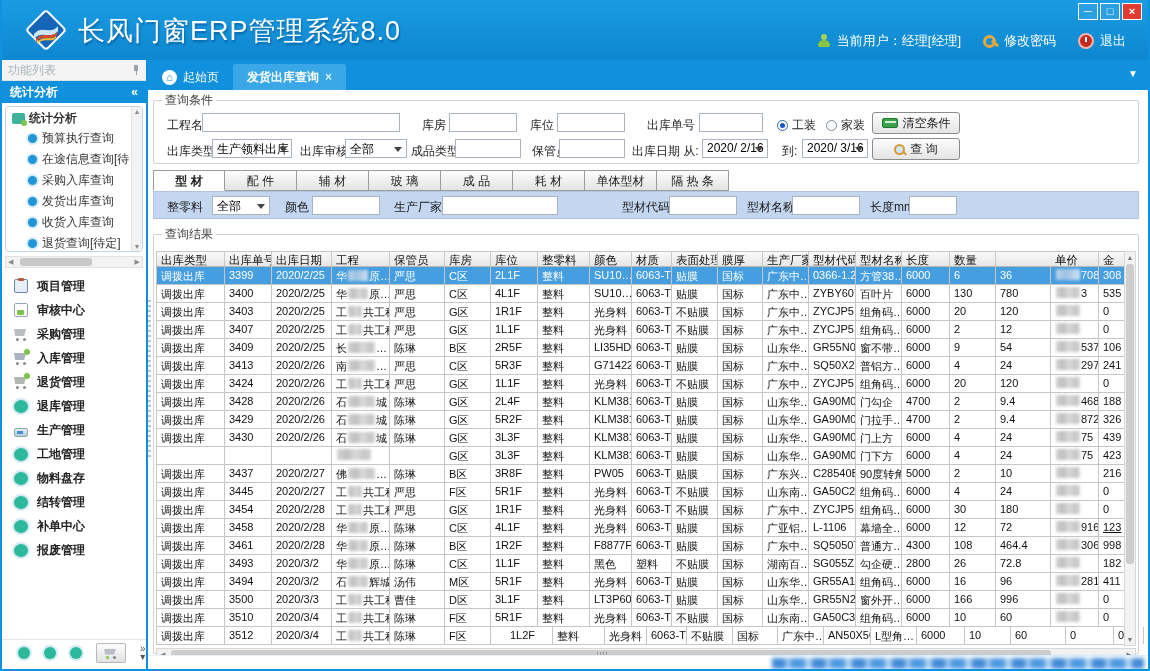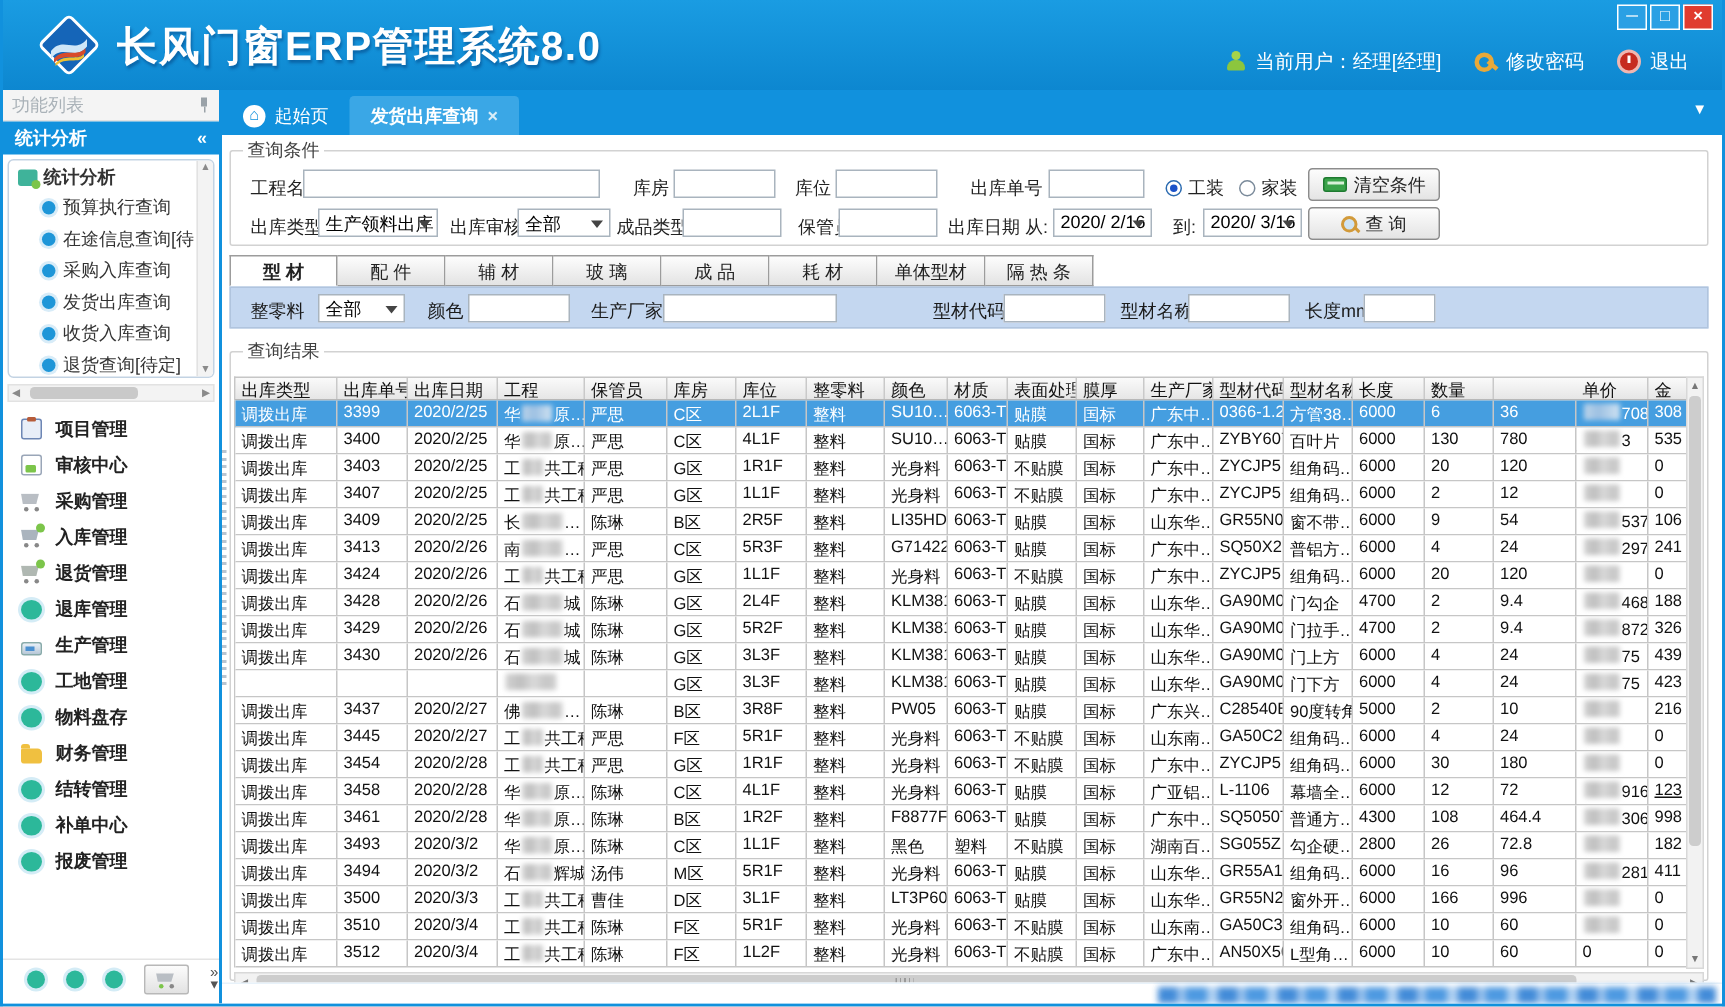--- a/index.html
+++ b/index.html
@@ -3,21 +3,21 @@
 <meta charset="utf-8">
 <style>
   html,body{margin:0;padding:0;background:#9db8c8;}
   *{box-sizing:border-box;font-family:"Liberation Sans","DejaVu Sans",sans-serif;}
   .app{position:relative;width:1150px;height:671px;background:#fff;overflow:hidden;
        border-left:2px solid #1191dd;border-right:2px solid #1191dd;border-bottom:2px solid #1191dd;}
   
   .titlebar{position:absolute;left:0;top:0;width:100%;height:60px;
             background:linear-gradient(#1a9ce2,#0d87d0);}
   .logo{position:absolute;left:22px;top:8px;width:44px;height:44px;}
-  .apptitle{position:absolute;left:76px;top:13px;font-size:27px;font-weight:bold;color:#fff;
+  .apptitle{position:absolute;left:76px;top:13px;font-size:27px;font-weight:normal;color:#fff;
             letter-spacing:1px;text-shadow:1px 2px 2px rgba(0,50,110,.45);}
   .winbtns{position:absolute;right:6px;top:3px;display:flex;gap:2px;}
   .wb{width:20px;height:17px;border:1px solid #fff;color:#fff;font-size:11px;line-height:15px;
       text-align:center;background:#2aa0e4;cursor:pointer;}
   .wb.close{background:#e03c2f;font-weight:bold;}
   .userbar{position:absolute;right:22px;top:32px;display:flex;gap:22px;align-items:center;
            color:#fff;font-size:13px;}
   .user-item{display:flex;align-items:center;gap:6px;}
   .icn{display:inline-block;position:relative;}
   .icn.person{width:14px;height:14px;}
@@ -268,24 +268,20 @@
         </div>
         <div class="menu-item">
           <span class="mi dot-icon"></span>
           <span>工地管理</span>
         </div>
         <div class="menu-item">
           <span class="mi dot-icon"></span>
           <span>物料盘存</span>
         </div>
         <div class="menu-item">
-          <span class="mi folder-icon"></span>
-          <span>财务管理</span>
-        </div>
-        <div class="menu-item">
           <span class="mi dot-icon"></span>
           <span>结转管理</span>
         </div>
         <div class="menu-item">
           <span class="mi dot-icon"></span>
           <span>补单中心</span>
         </div>
         <div class="menu-item">
           <span class="mi dot-icon"></span>
           <span>报废管理</span>
@@ -849,21 +845,21 @@
               <div class="gcell" style="width: 48px; flex: 0 0 48px;"><span class="blurbox" style="width: 24px;"></span><span></span></div>
               <div class="gcell" style="width: 30px; flex: 0 0 30px;">0</div>
             </div>
             <div class="grow">
               <div class="gcell" style="width: 68px; flex: 0 0 68px;">调拨出库</div>
               <div class="gcell" style="width: 47px; flex: 0 0 47px;">3512</div>
               <div class="gcell" style="width: 60px; flex: 0 0 60px;">2020/3/4</div>
               <div class="gcell" style="width: 58px; flex: 0 0 58px;"><span>工</span><span class="blurbox" style="width: 14px;"></span><span>共工程</span></div>
               <div class="gcell" style="width: 55px; flex: 0 0 55px;">陈琳</div>
               <div class="gcell" style="width: 46px; flex: 0 0 46px;">F区</div>
-              <div class="gcell" style="width: 47px; flex: 0 0 47px;">1L2F</div>
+              <div class="gcell" style="width: 47px; flex: 0 0 47px; margin-left: 15px;">1L2F</div>
               <div class="gcell" style="width: 52px; flex: 0 0 52px;">整料</div>
               <div class="gcell" style="width: 42px; flex: 0 0 42px;">光身料</div>
               <div class="gcell" style="width: 40px; flex: 0 0 40px;">6063-T5</div>
               <div class="gcell" style="width: 46px; flex: 0 0 46px;">不贴膜</div>
               <div class="gcell" style="width: 45px; flex: 0 0 45px;">国标</div>
               <div class="gcell" style="width: 46px; flex: 0 0 46px;">广东中…</div>
               <div class="gcell" style="width: 47px; flex: 0 0 47px;">AN50X50X2</div>
               <div class="gcell" style="width: 46px; flex: 0 0 46px;">L型角…</div>
               <div class="gcell" style="width: 48px; flex: 0 0 48px;">6000</div>
               <div class="gcell" style="width: 46px; flex: 0 0 46px;">10</div>

